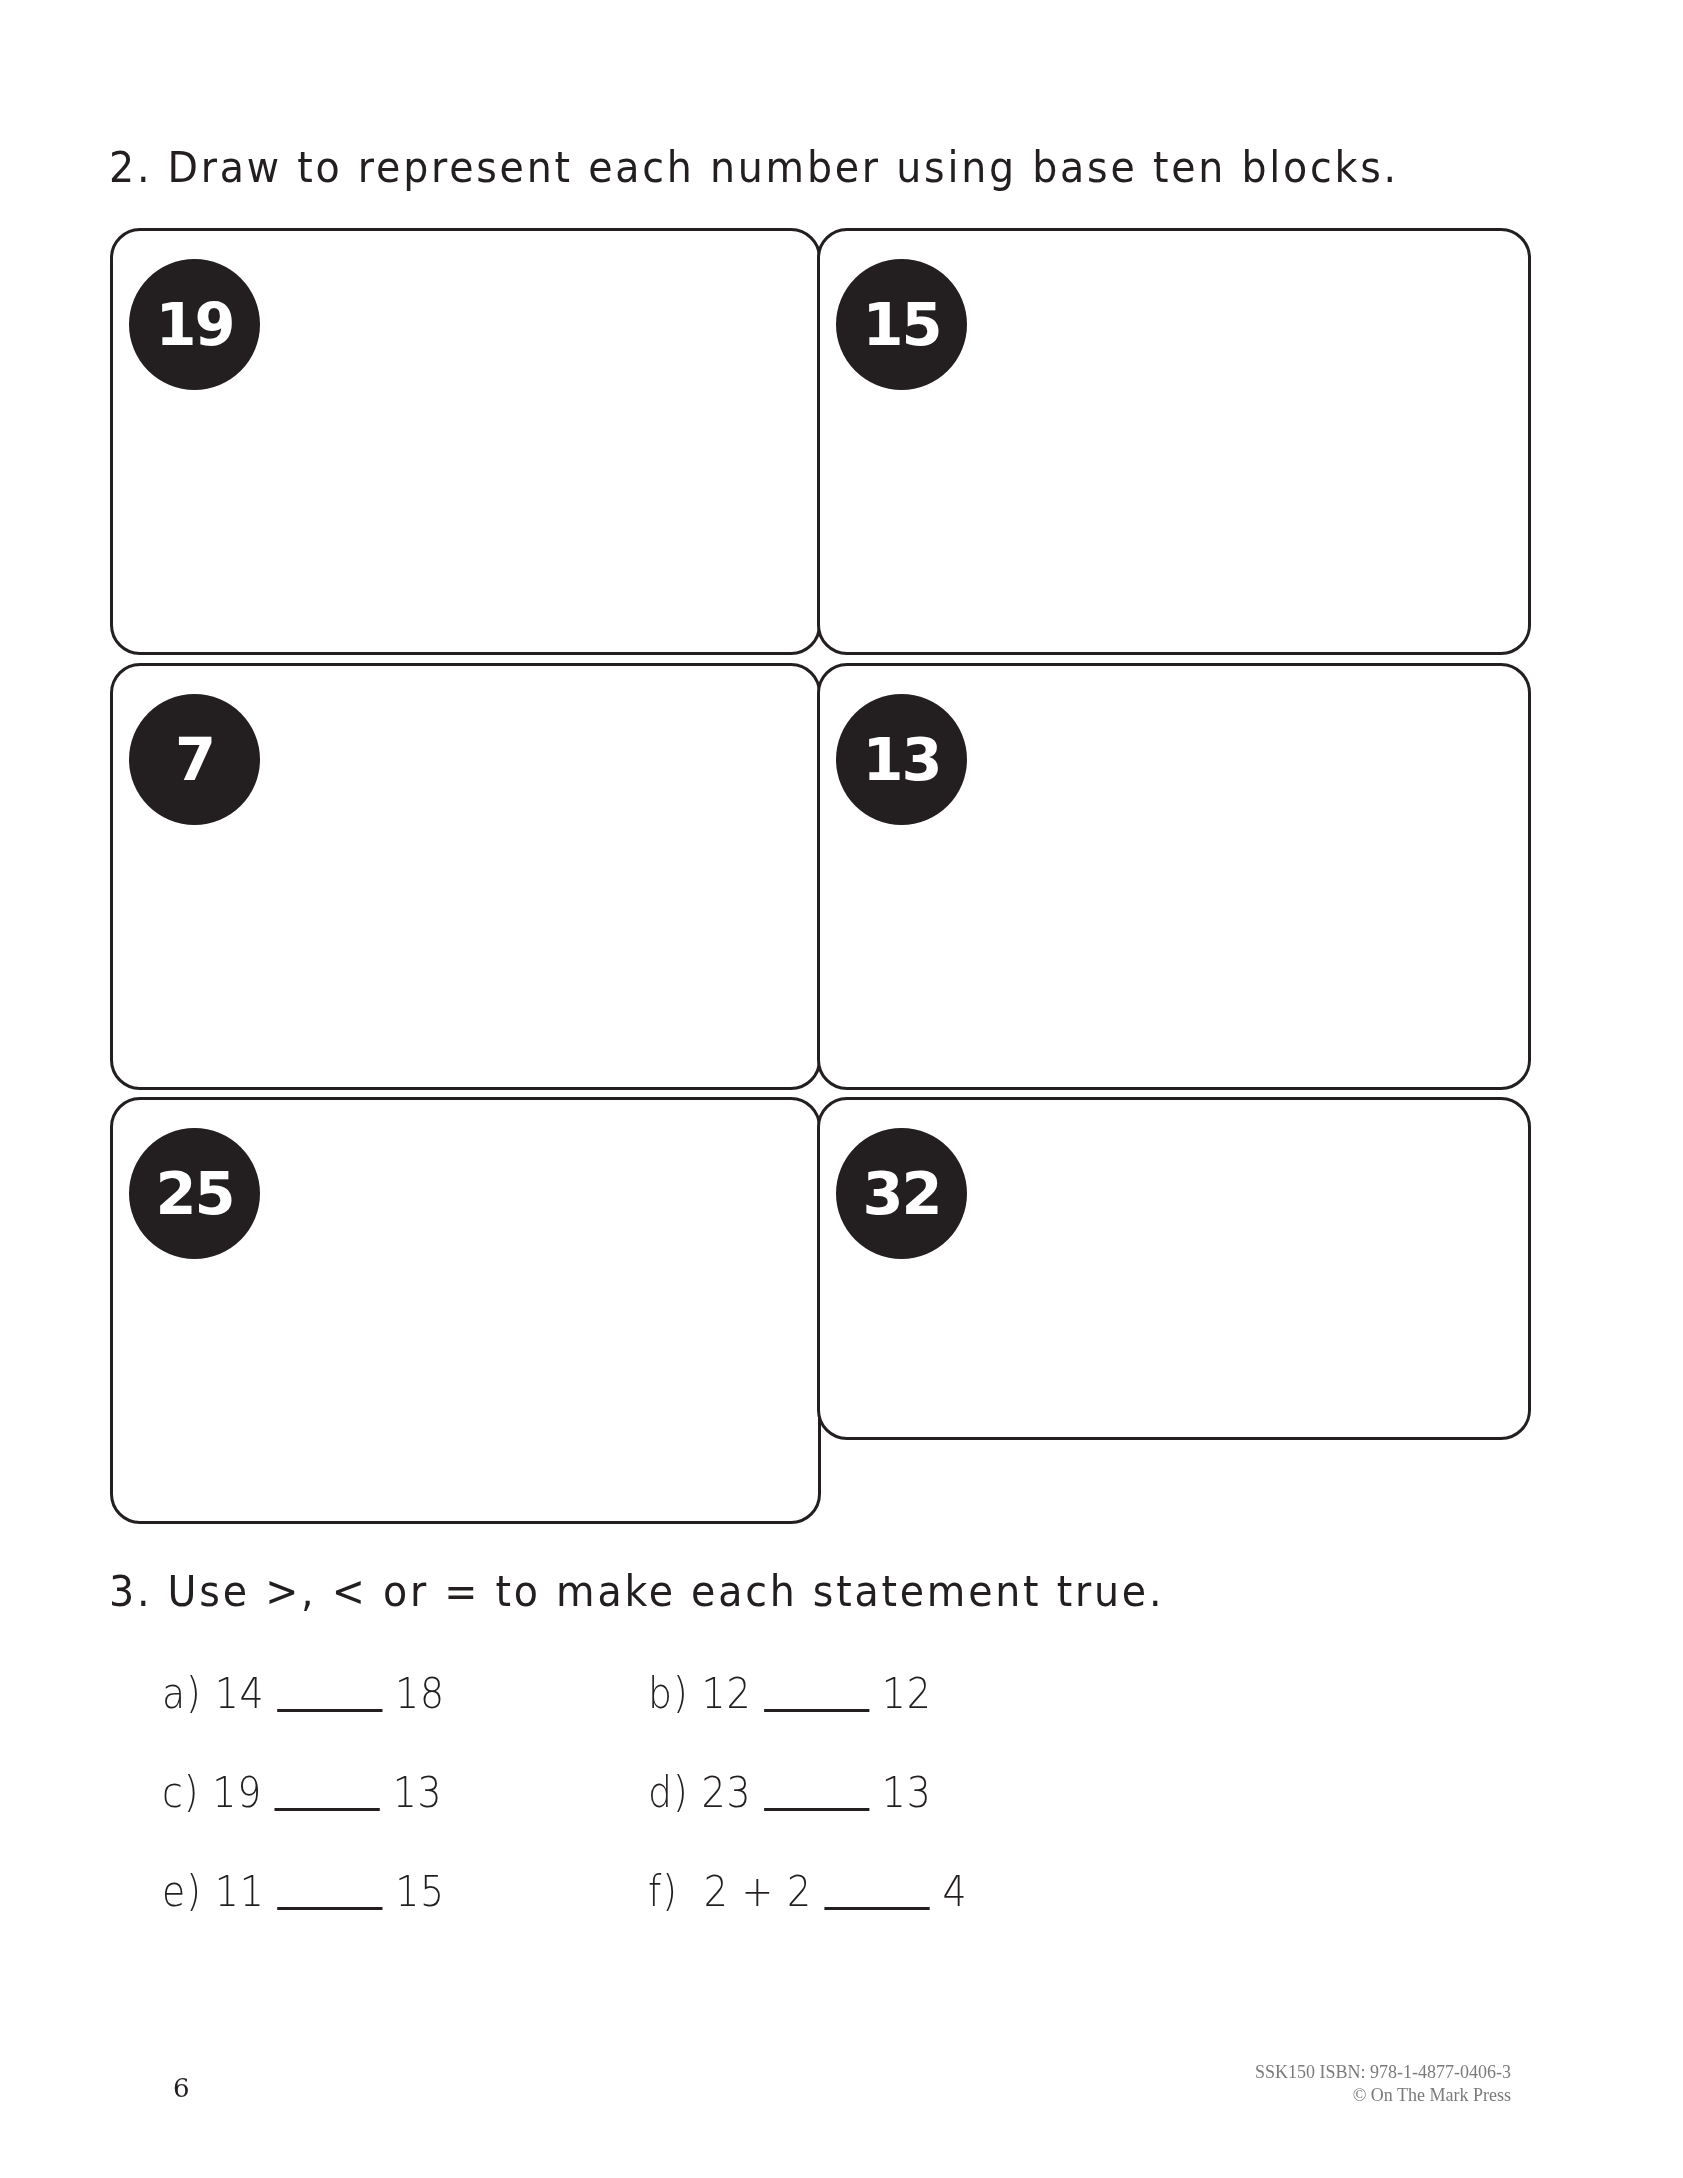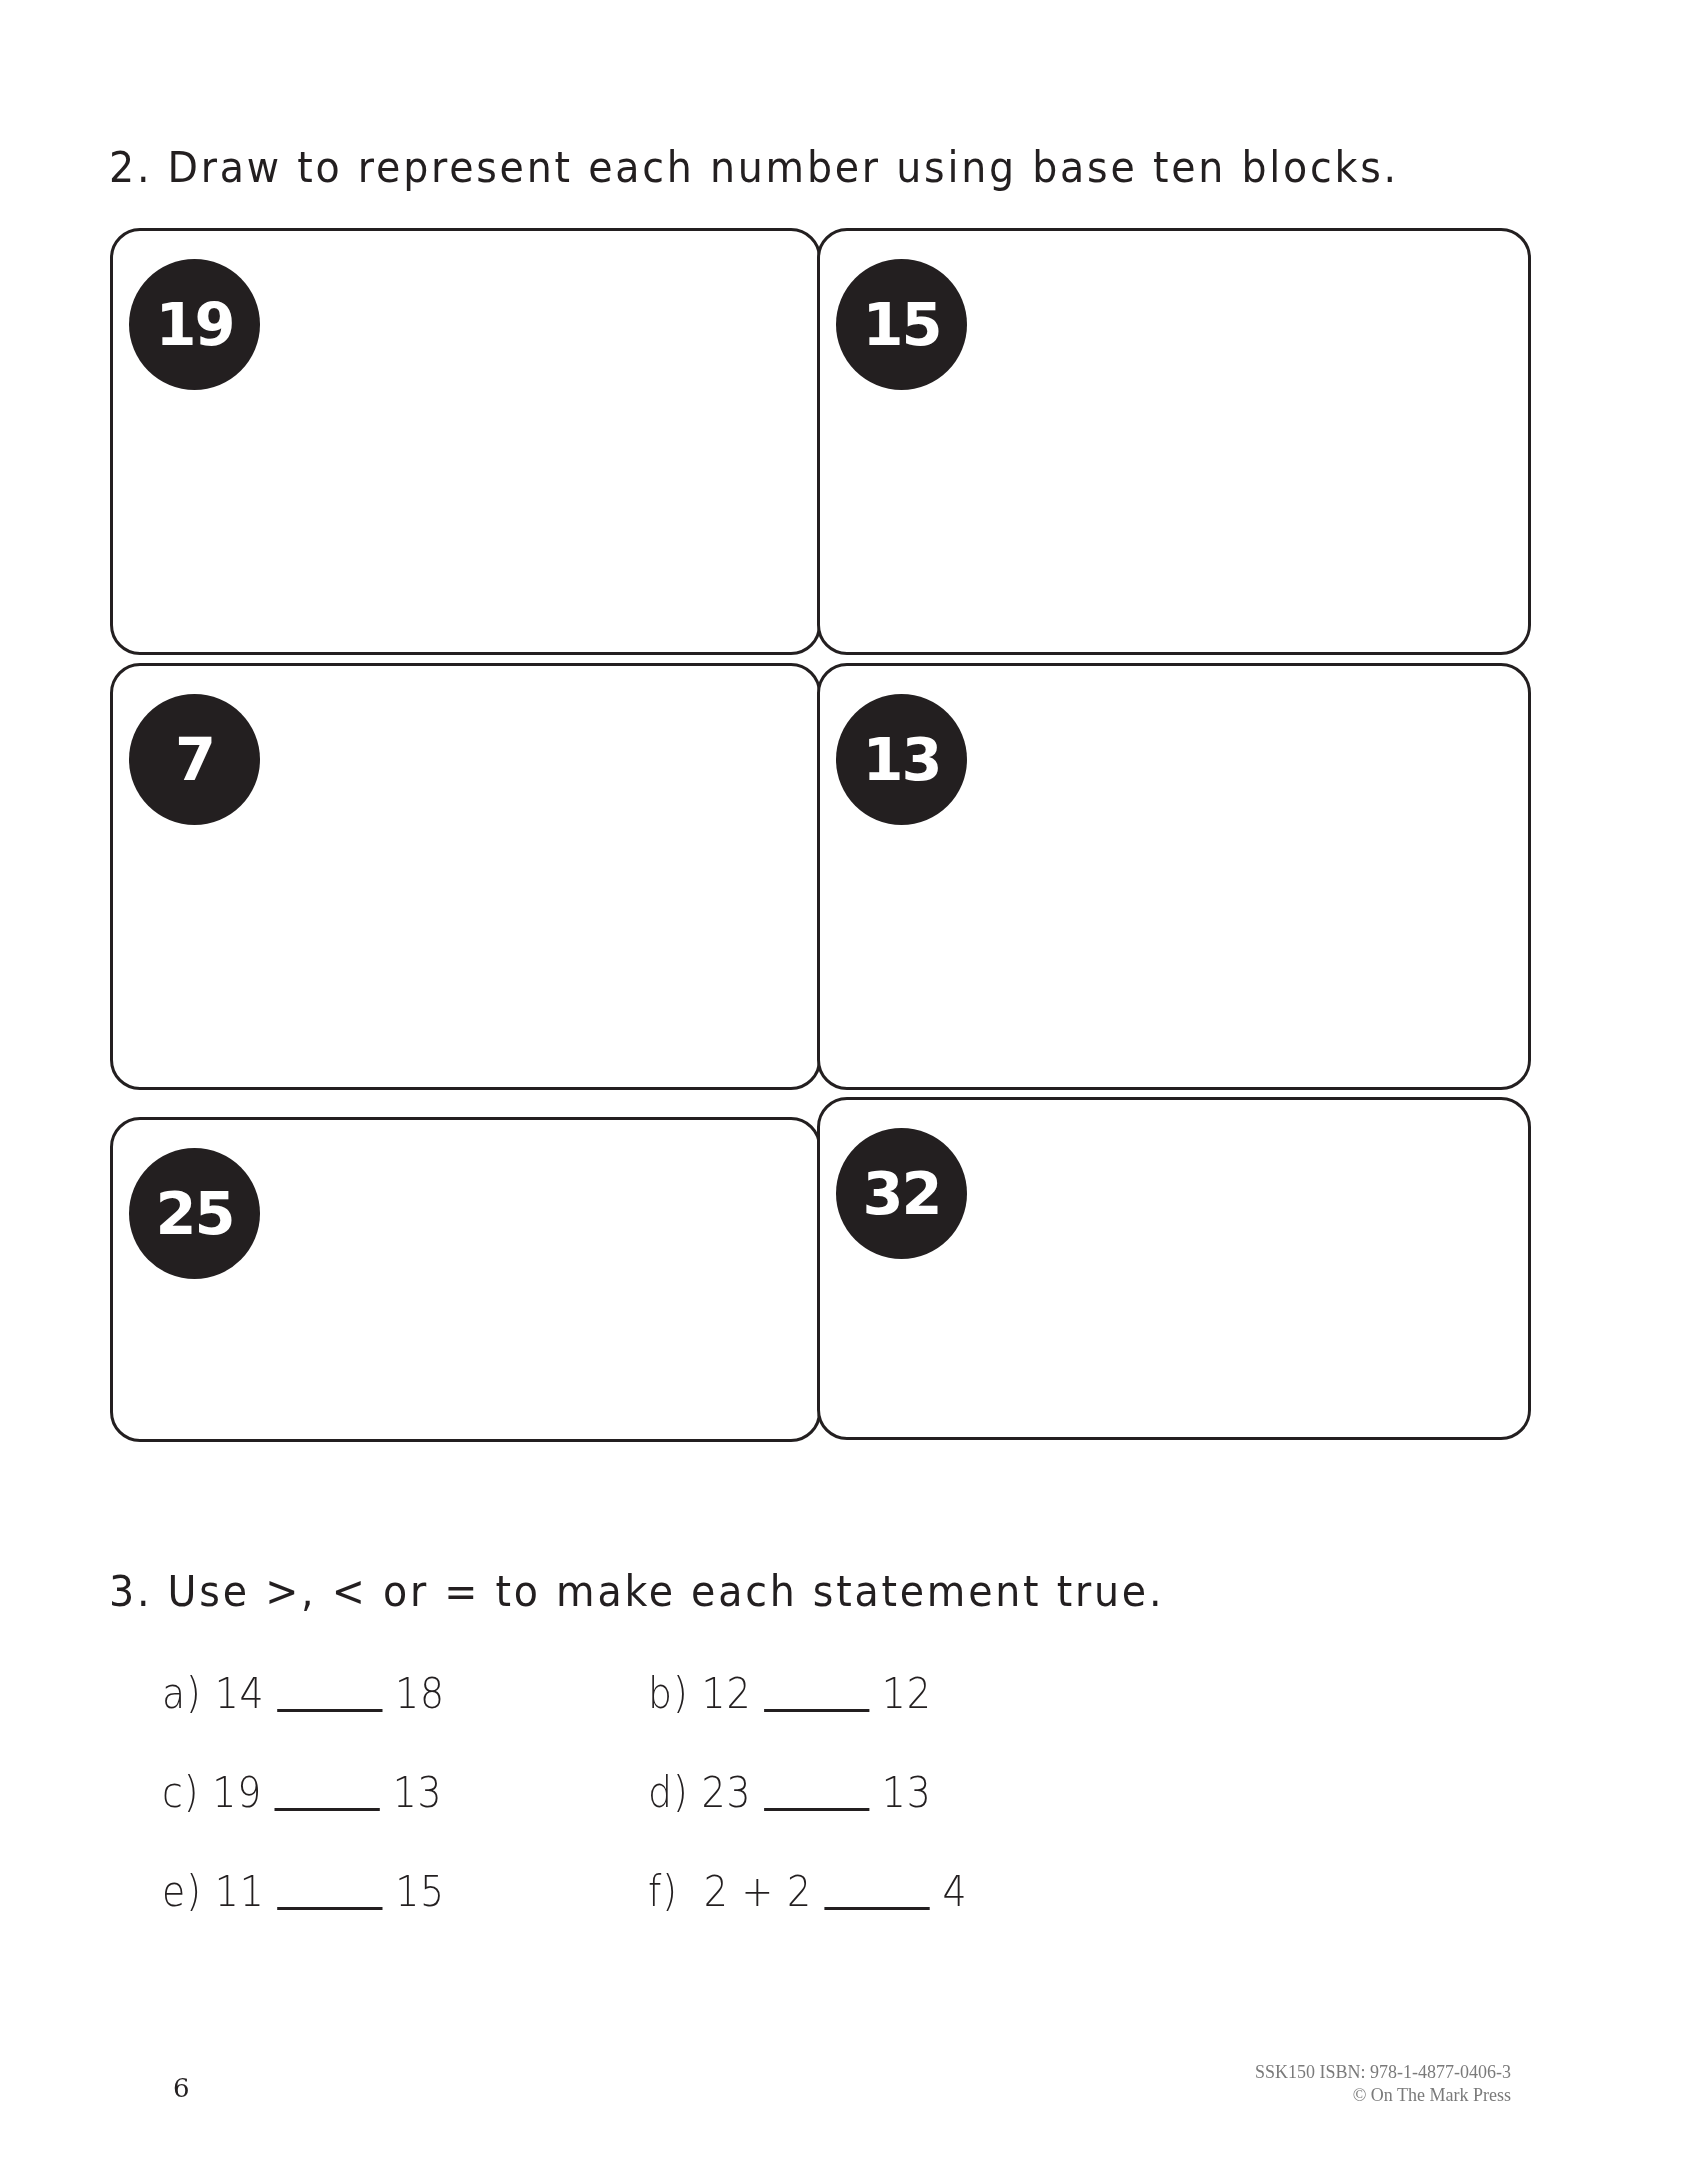--- a/index.html
+++ b/index.html
@@ -39,21 +39,21 @@
   <div class="box" style="left:0;top:435px;width:711px;height:427px;">
     <div class="badge">
       <span class="badge-num">7</span>
     </div>
   </div>
   <div class="box" style="left:707px;top:435px;width:714px;height:427px;">
     <div class="badge">
       <span class="badge-num">13</span>
     </div>
   </div>
-  <div class="box" style="left:0;top:869px;width:711px;height:325px;margin-top:20px;">
+  <div class="box" style="left:0;top:869px;width:711px;height:427px;">
     <div class="badge">
       <span class="badge-num">25</span>
     </div>
   </div>
   <div class="box" style="left:707px;top:869px;width:714px;height:343px;">
     <div class="badge">
       <span class="badge-num">32</span>
     </div>
   </div>
 </div>

